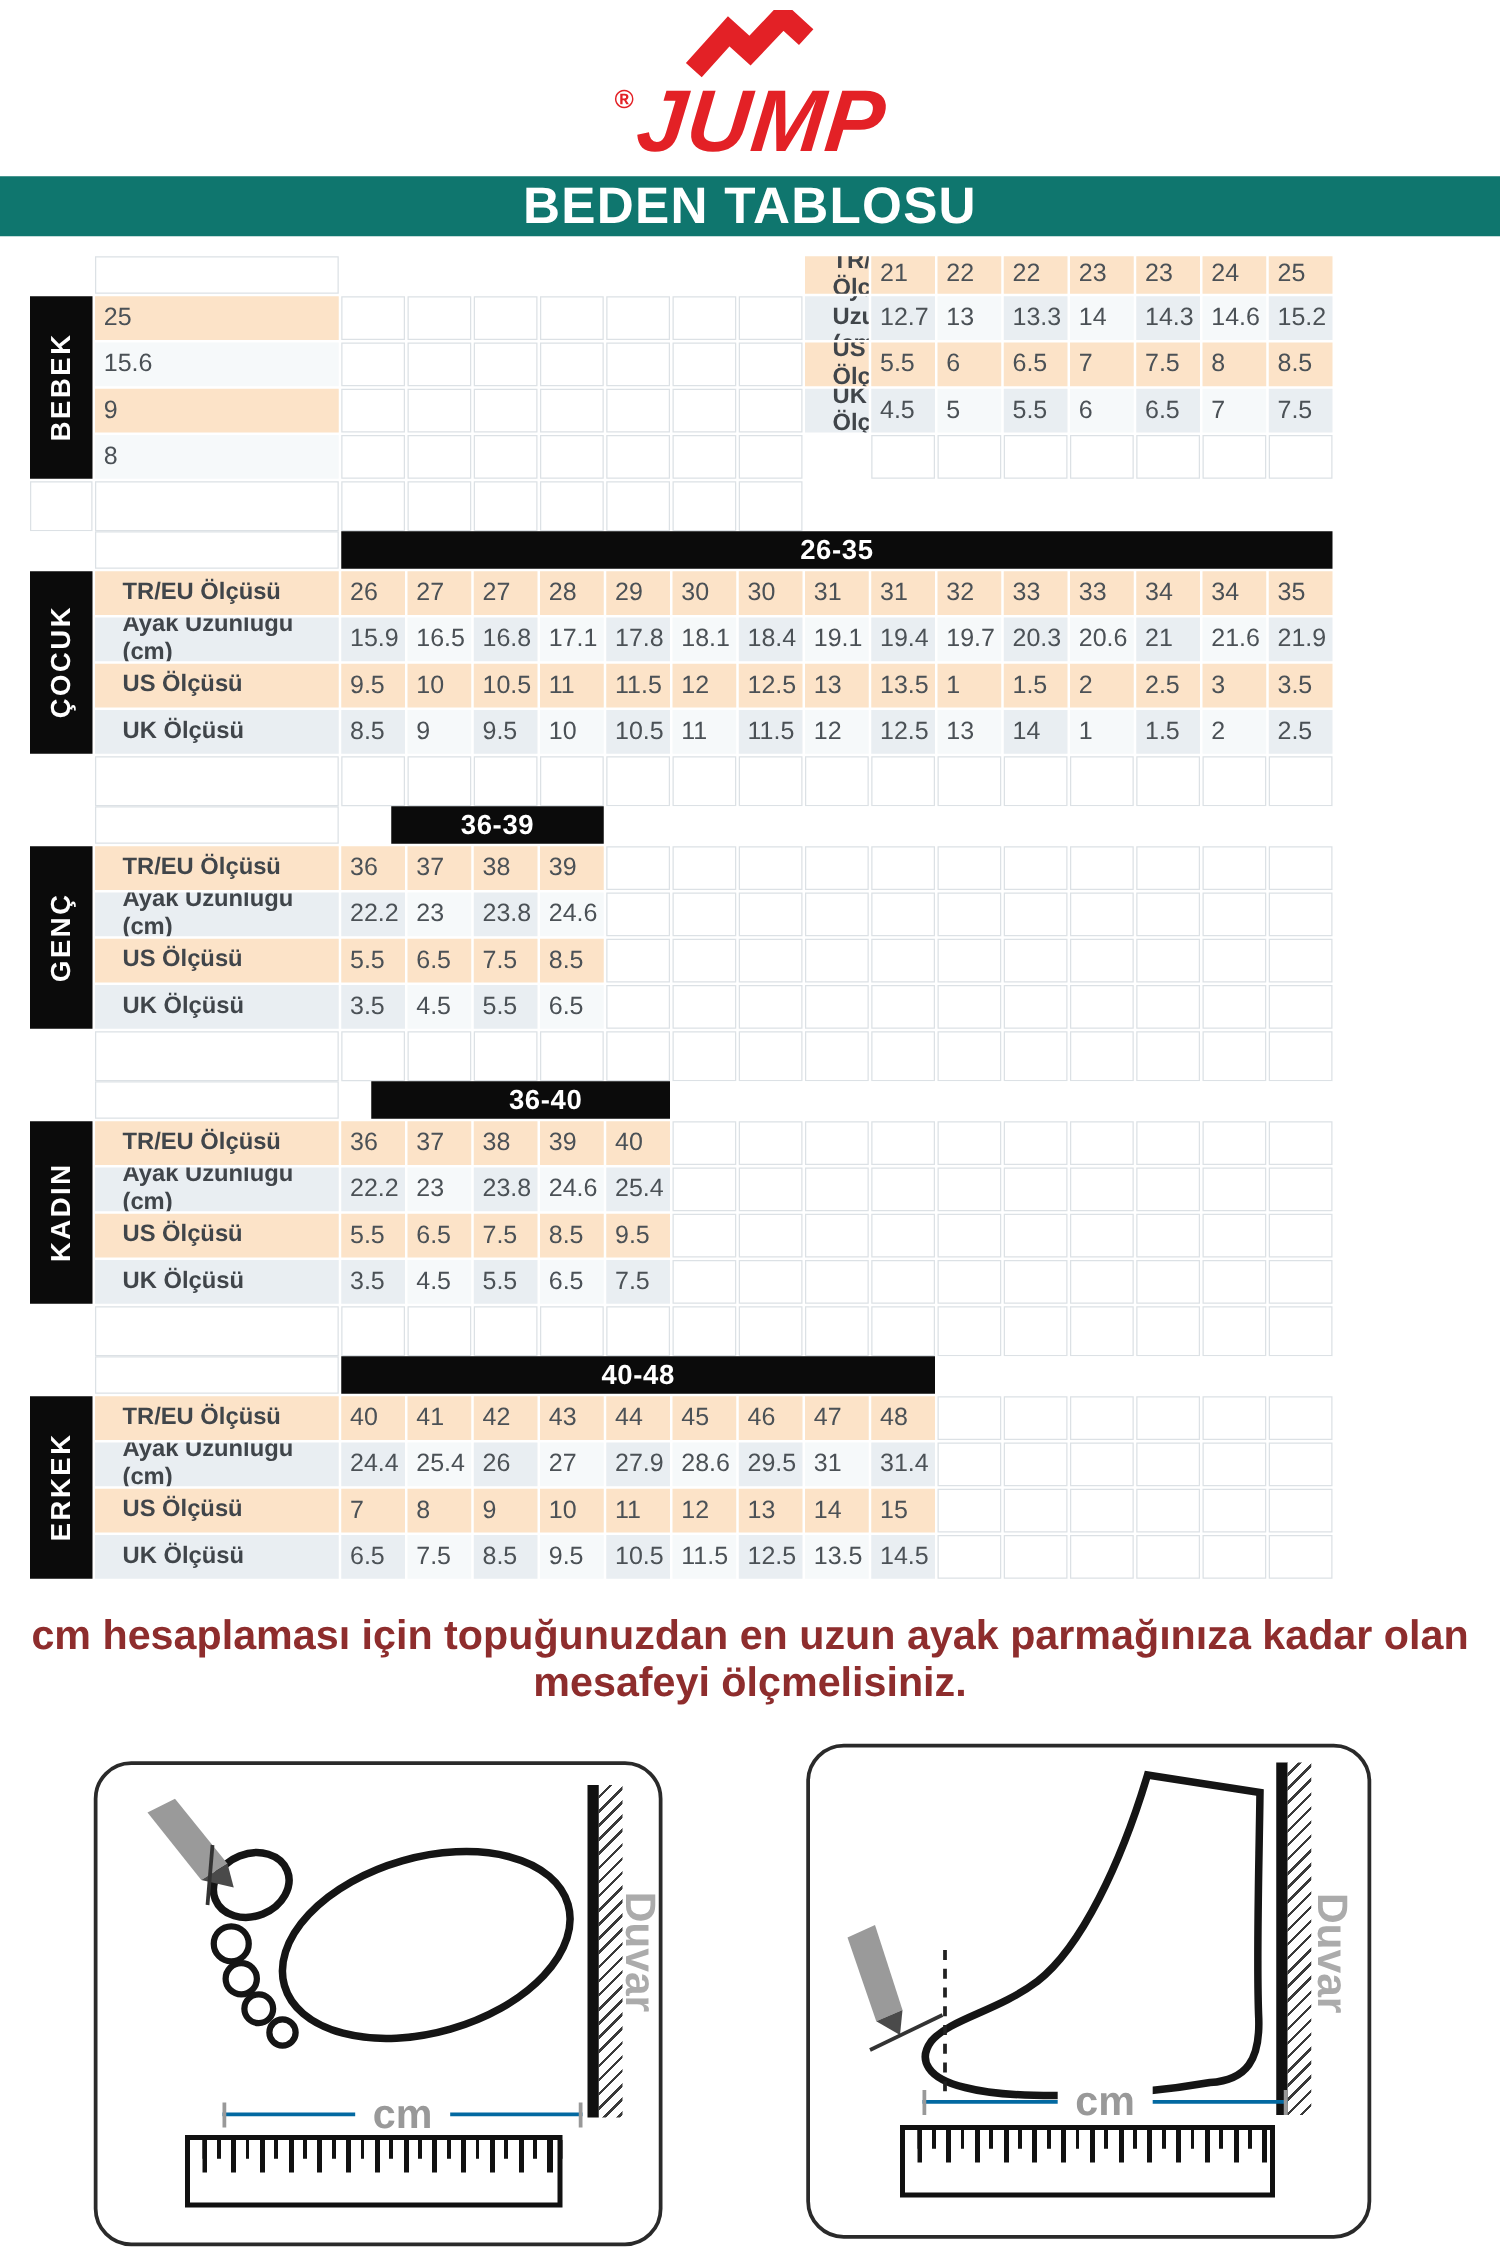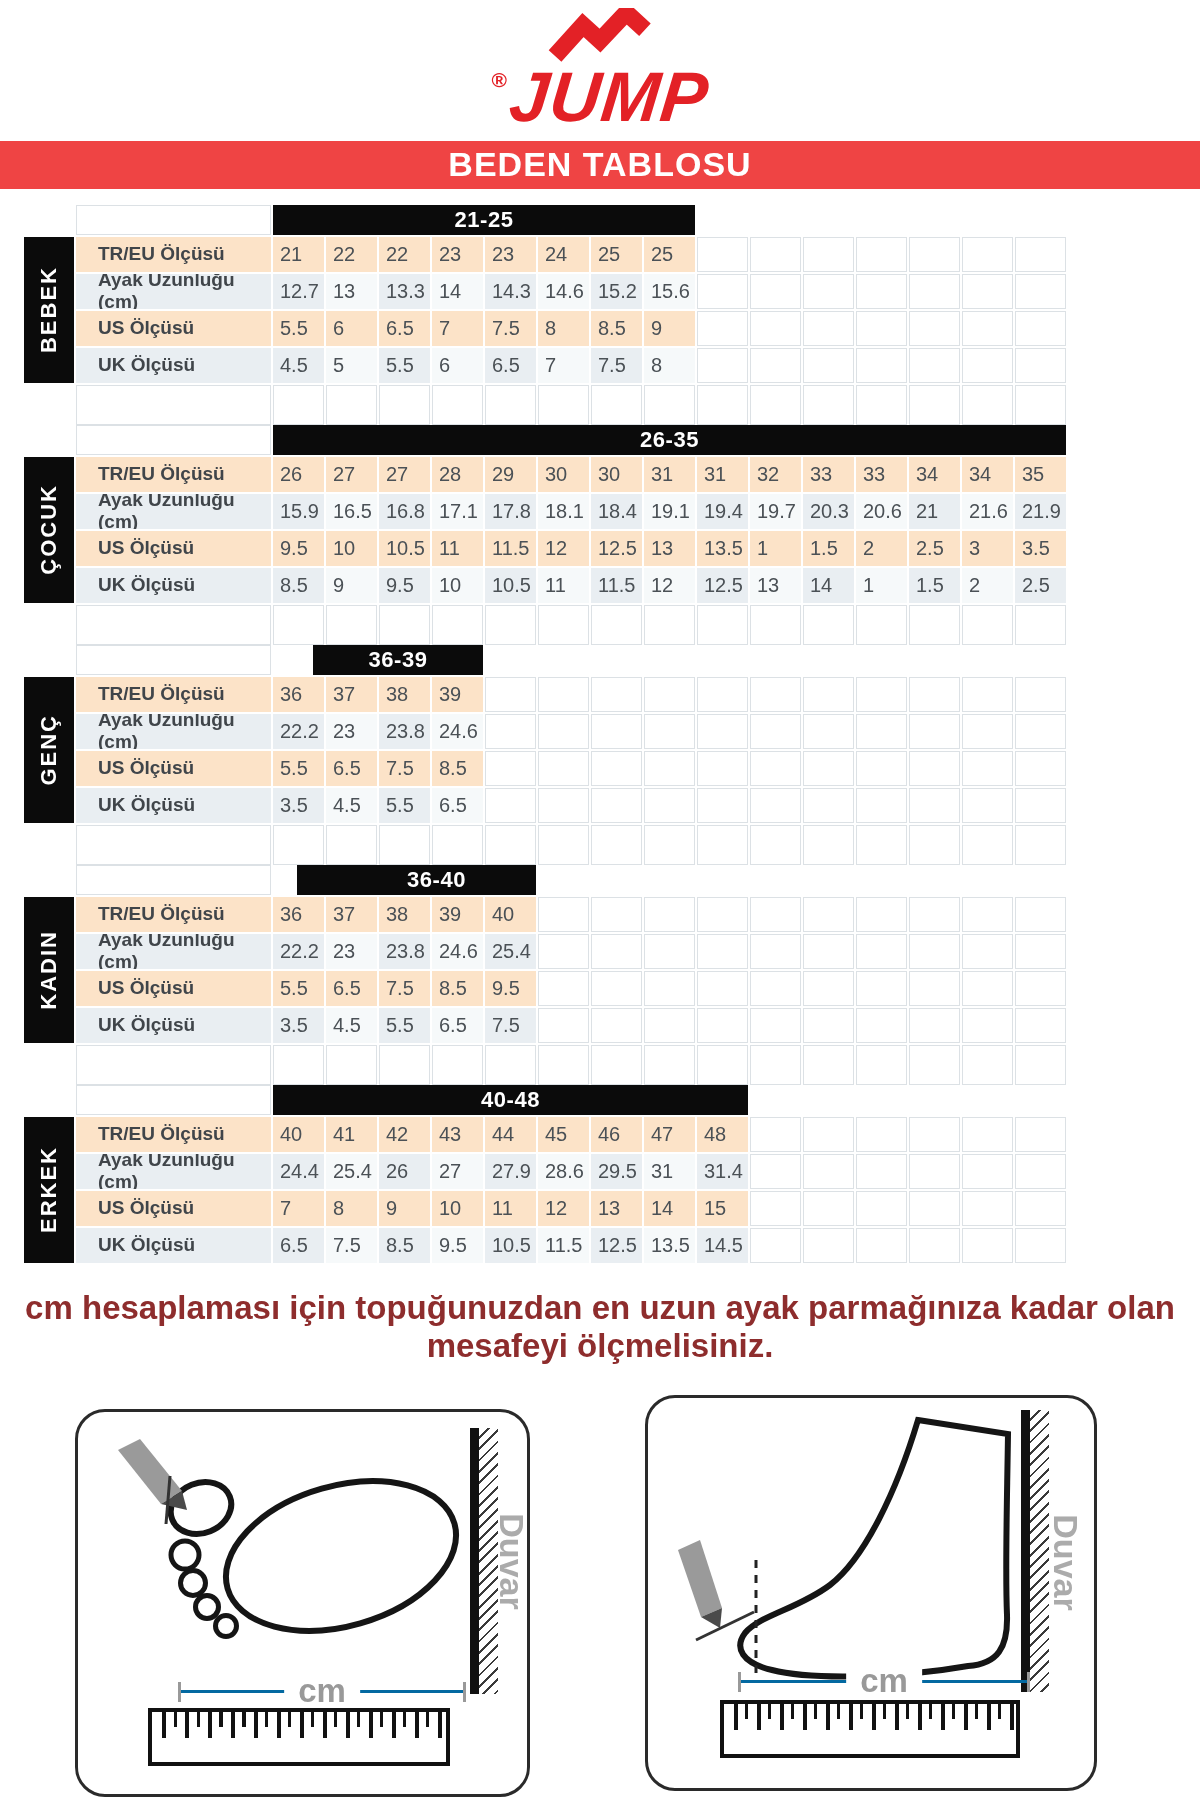--- a/index.html
+++ b/index.html
@@ -7,22 +7,22 @@
   *{box-sizing:border-box;}
 
   
   .logo{width:100%;padding-top:6px;text-align:center;}
   .swoosh{display:block;margin:2px auto 0;width:150px;height:62px;}
   .logo-row{display:flex;justify-content:center;align-items:flex-start;margin-top:-6px;}
   .reg{color:#e32126;font-size:21px;font-weight:bold;margin-right:3px;margin-top:4px;}
   .logo-text{color:#e32126;font-size:70px;line-height:0.95;font-weight:bold;font-style:italic;transform:skewX(-6deg);letter-spacing:1px;}
 
   
-  .banner{margin-top:10px;height:48px;background:#ef4444;display:flex;align-items:center;justify-content:center;
-          color:#fff;font-size:34px;font-weight:bold;letter-spacing:1px;}
+  .banner{margin-top:10px;height:48px;background:#0f766e;display:flex;align-items:center;justify-content:center;
+          color:#fff;font-size:41px;font-weight:bold;letter-spacing:1px;}
 
   
   .tables{margin-top:16px;}
   .sec{display:grid;grid-template-columns:50px 195px repeat(15,51px);
        grid-template-rows:30px repeat(4,35px) 40px;gap:2px;margin-left:24px;}
   .sec:last-child{grid-template-rows:30px repeat(4,35px);}
   .c{display:flex;align-items:center;overflow:hidden;}
   .bar{background:#0b0b0b;color:#fff;justify-content:center;font-weight:bold;font-size:22px;letter-spacing:0.5px;}
   .bar.ind{margin-left:24px;}
   .group{background:#0b0b0b;color:#fff;justify-content:center;}
@@ -82,21 +82,20 @@
 </div>
 
 <div class="banner">
   <span>BEDEN TABLOSU</span>
 </div>
 
 <div class="tables">
     <div class="sec">
       <div class="c blank"></div>
       <div class="c fill"></div>
-      <div class="c bar" style="grid-column: span 8;">21-25</div>
       <div class="c blank" style="grid-column: span 7;"></div>
       <div class="c group" style="grid-row: 2 / span 4;">
         <span>BEBEK</span>
       </div>
       <div class="c lbl p">TR/EU Ölçüsü</div>
       <div class="c val p">21</div>
       <div class="c val p">22</div>
       <div class="c val p">22</div>
       <div class="c val p">23</div>
       <div class="c val p">23</div>

